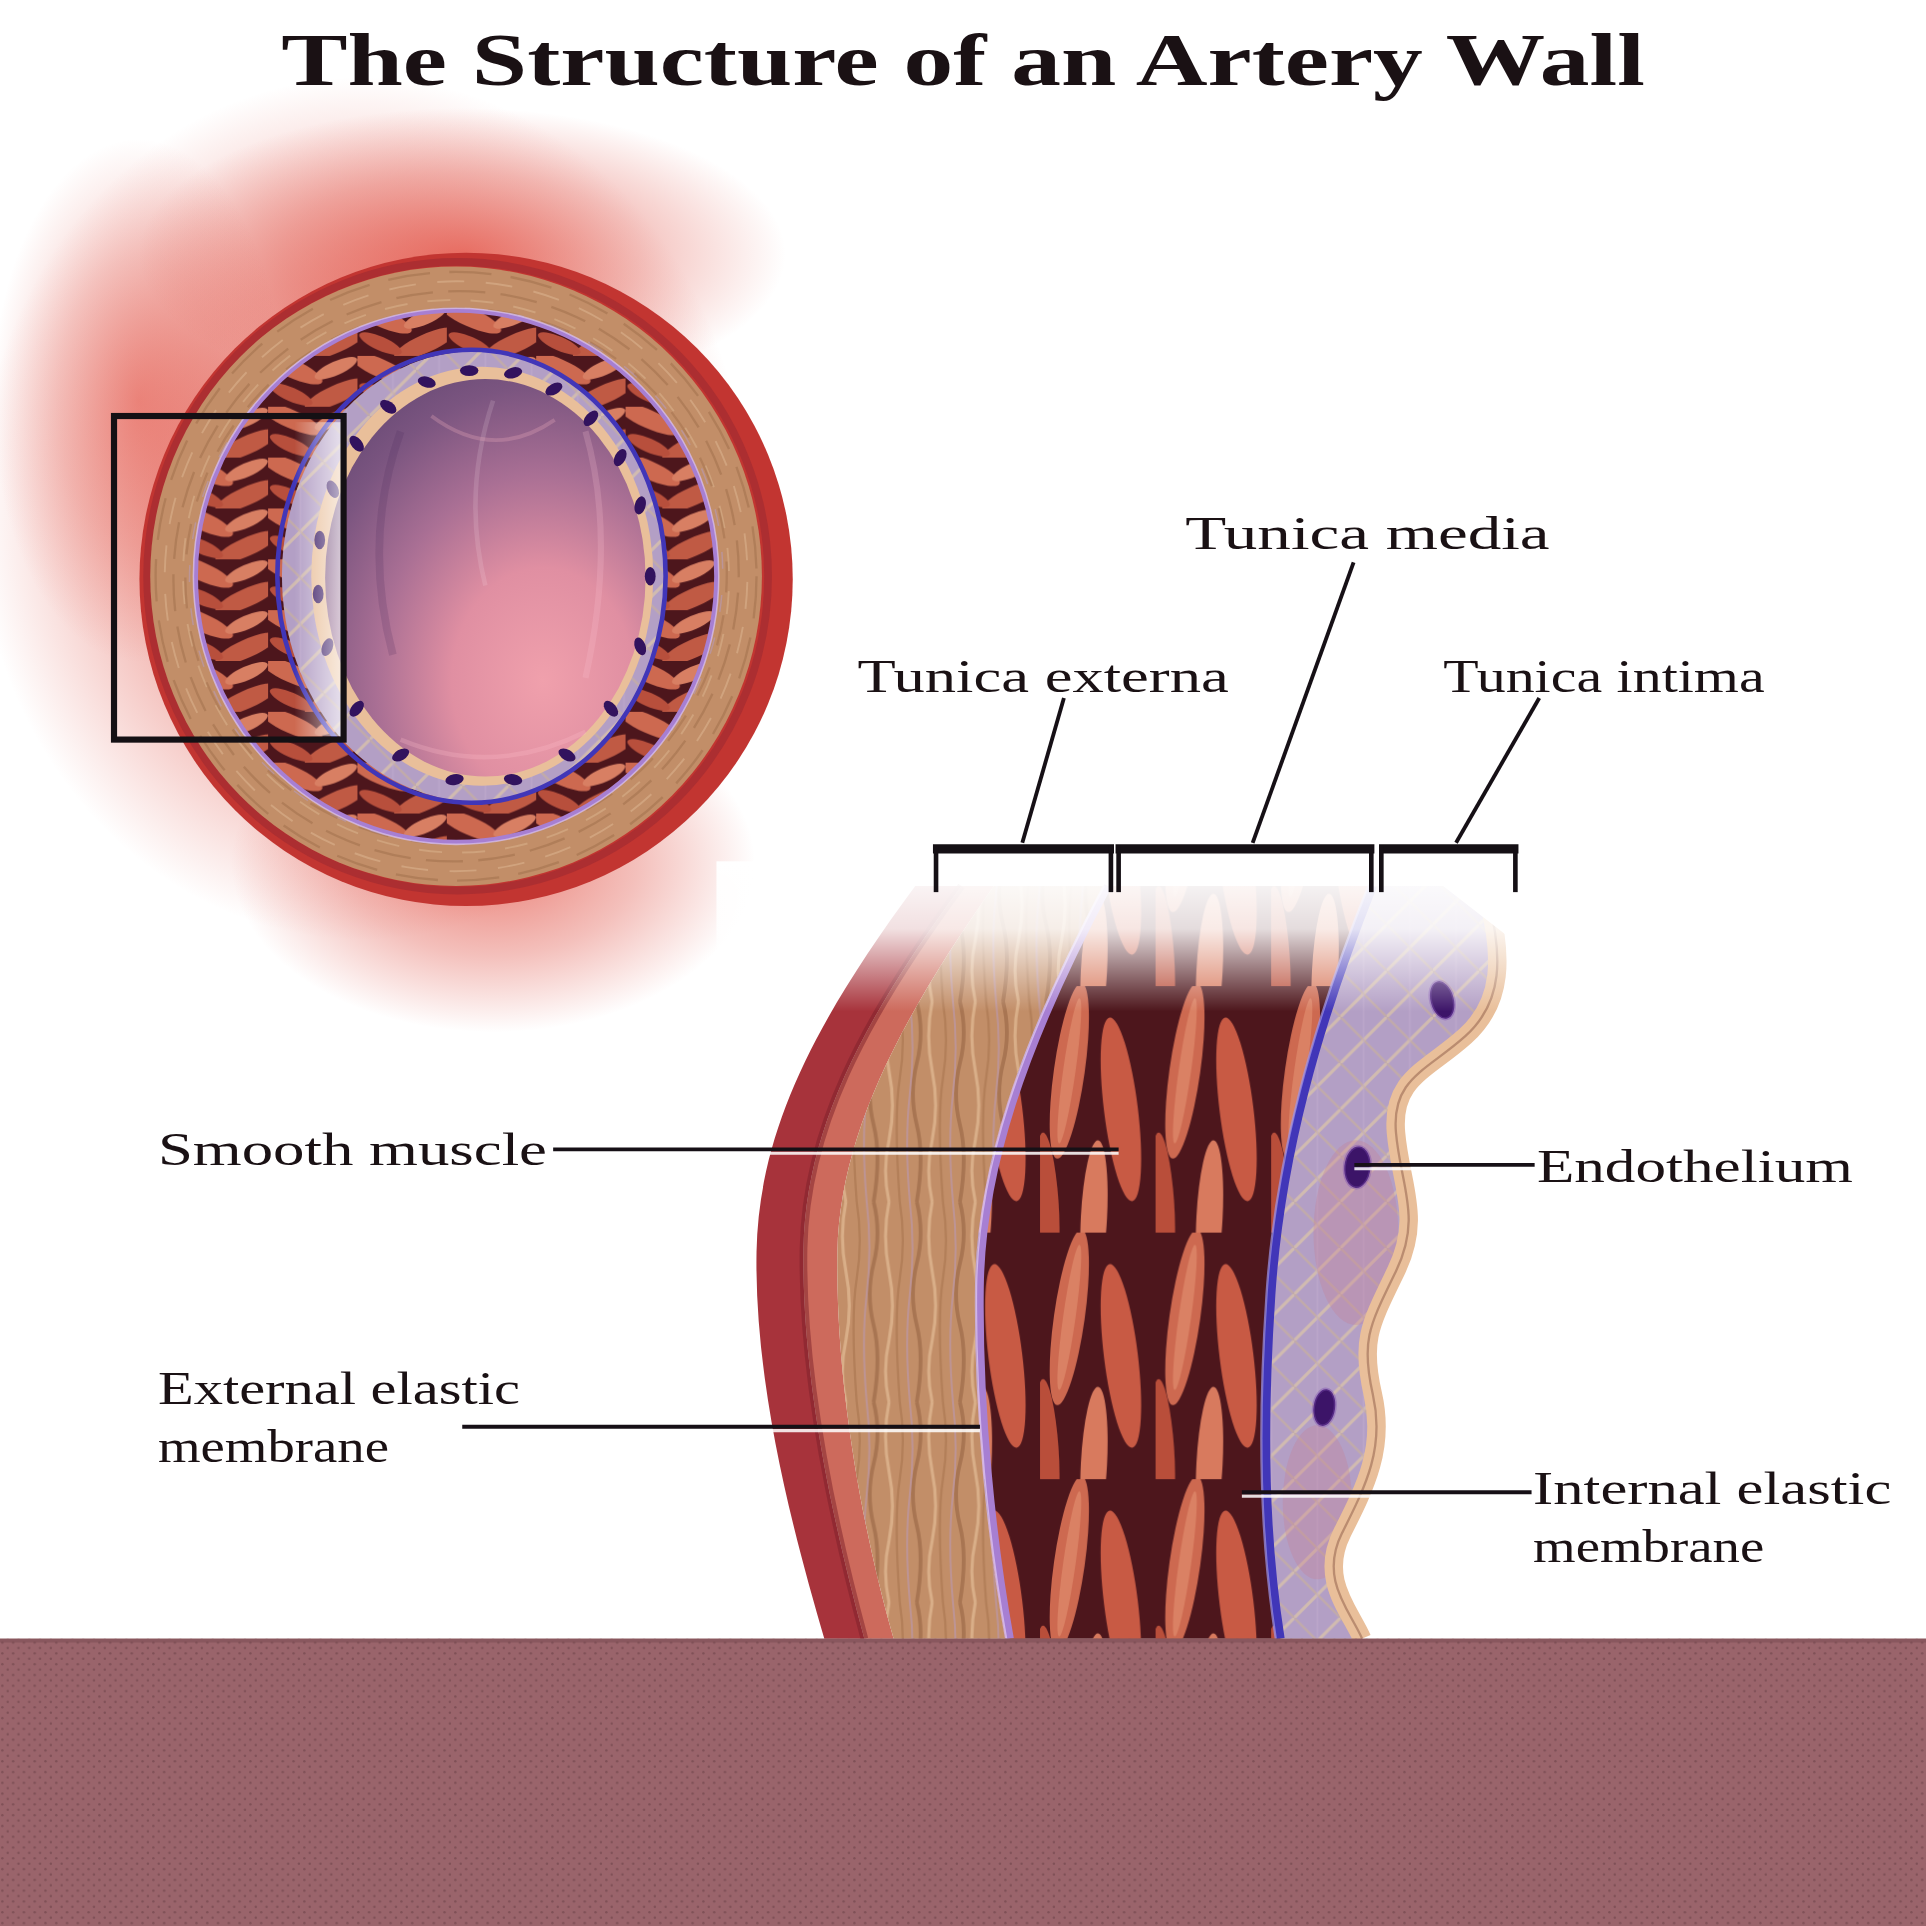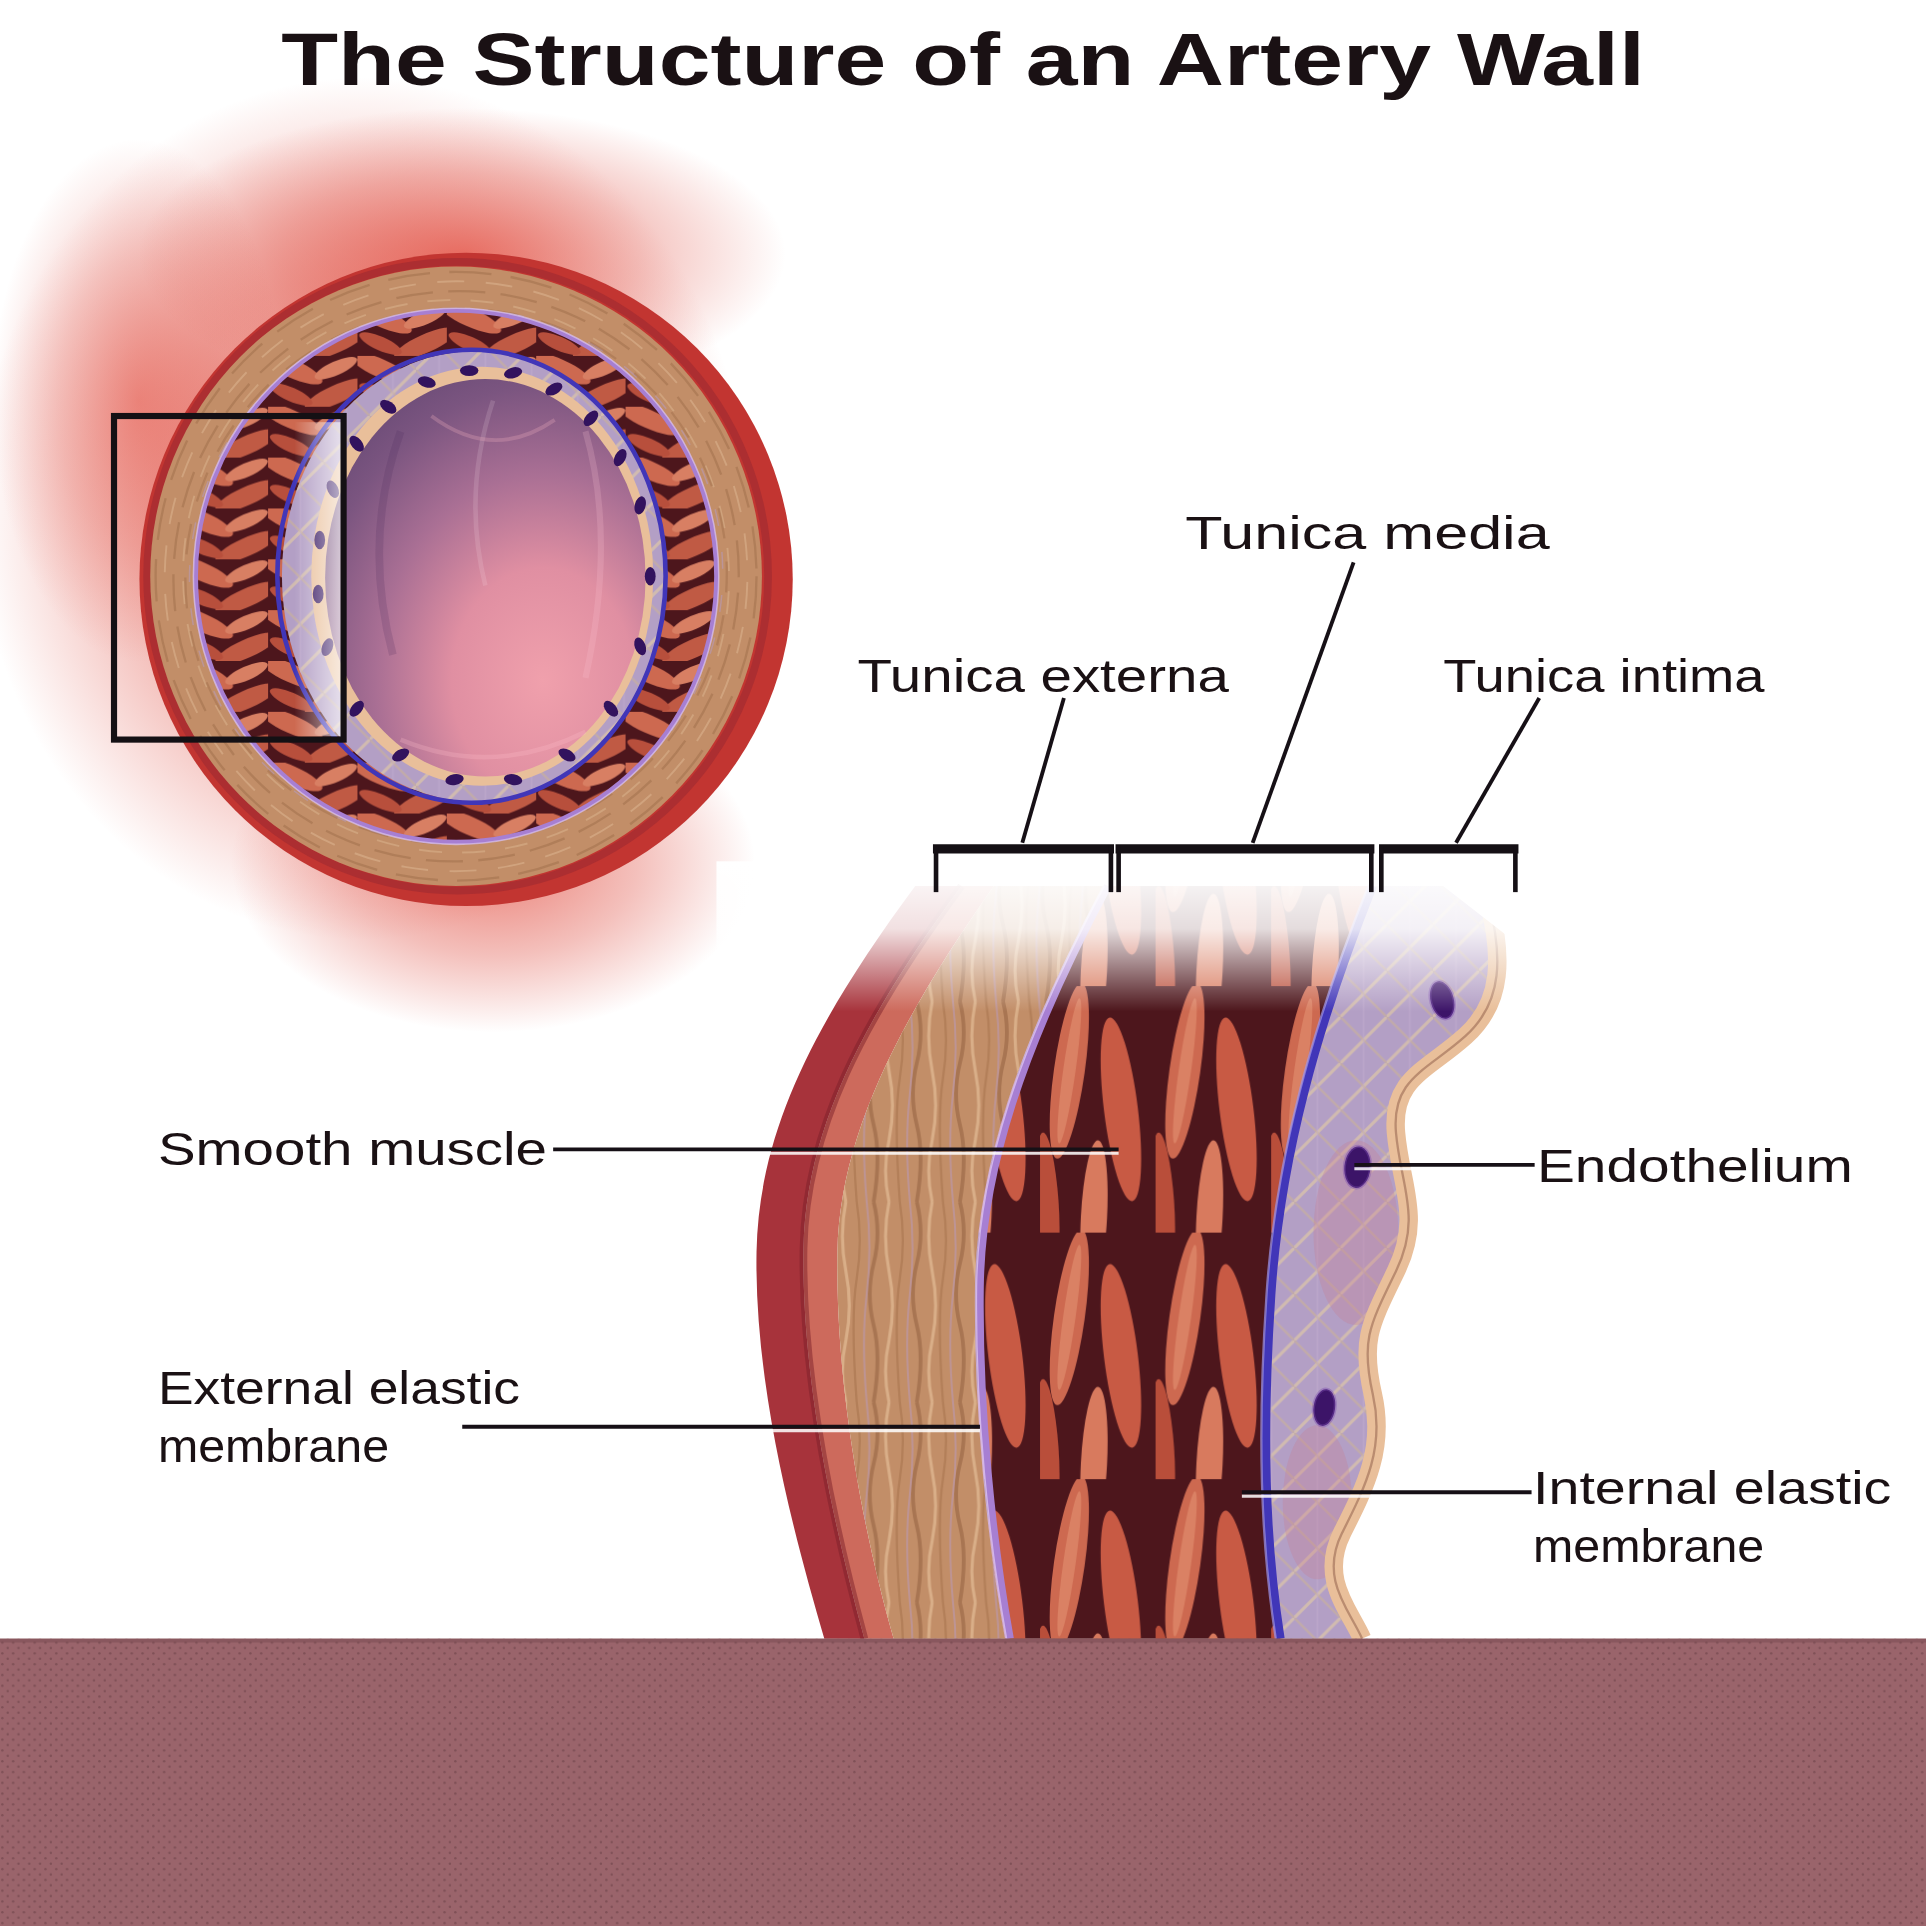--- a/index.html
+++ b/index.html
@@ -1,17 +1,17 @@
 <!DOCTYPE html>
 <html style="font-size:12.3px"><head>
 <meta charset="utf-8">
 <style>
   html,body{margin:0;padding:0;background:#ffffff;}
   .stage{position:relative;width:1926px;height:1926px;background:#ffffff;overflow:hidden;
-         font-family:Liberation Sans, sans-serif;}
+         font-family:Liberation Serif, serif;}
   svg{position:absolute;left:0;top:0;}
   text{fill:#1a1114;}
   .title{font-size:96px;font-weight:bold;}
   .lbl{font-size:60px;font-weight:400;}
 </style>
 </head>
 <body>
 
 <div class="stage">
 <svg width="1926" height="1926" viewBox="0 0 2500 2500">

